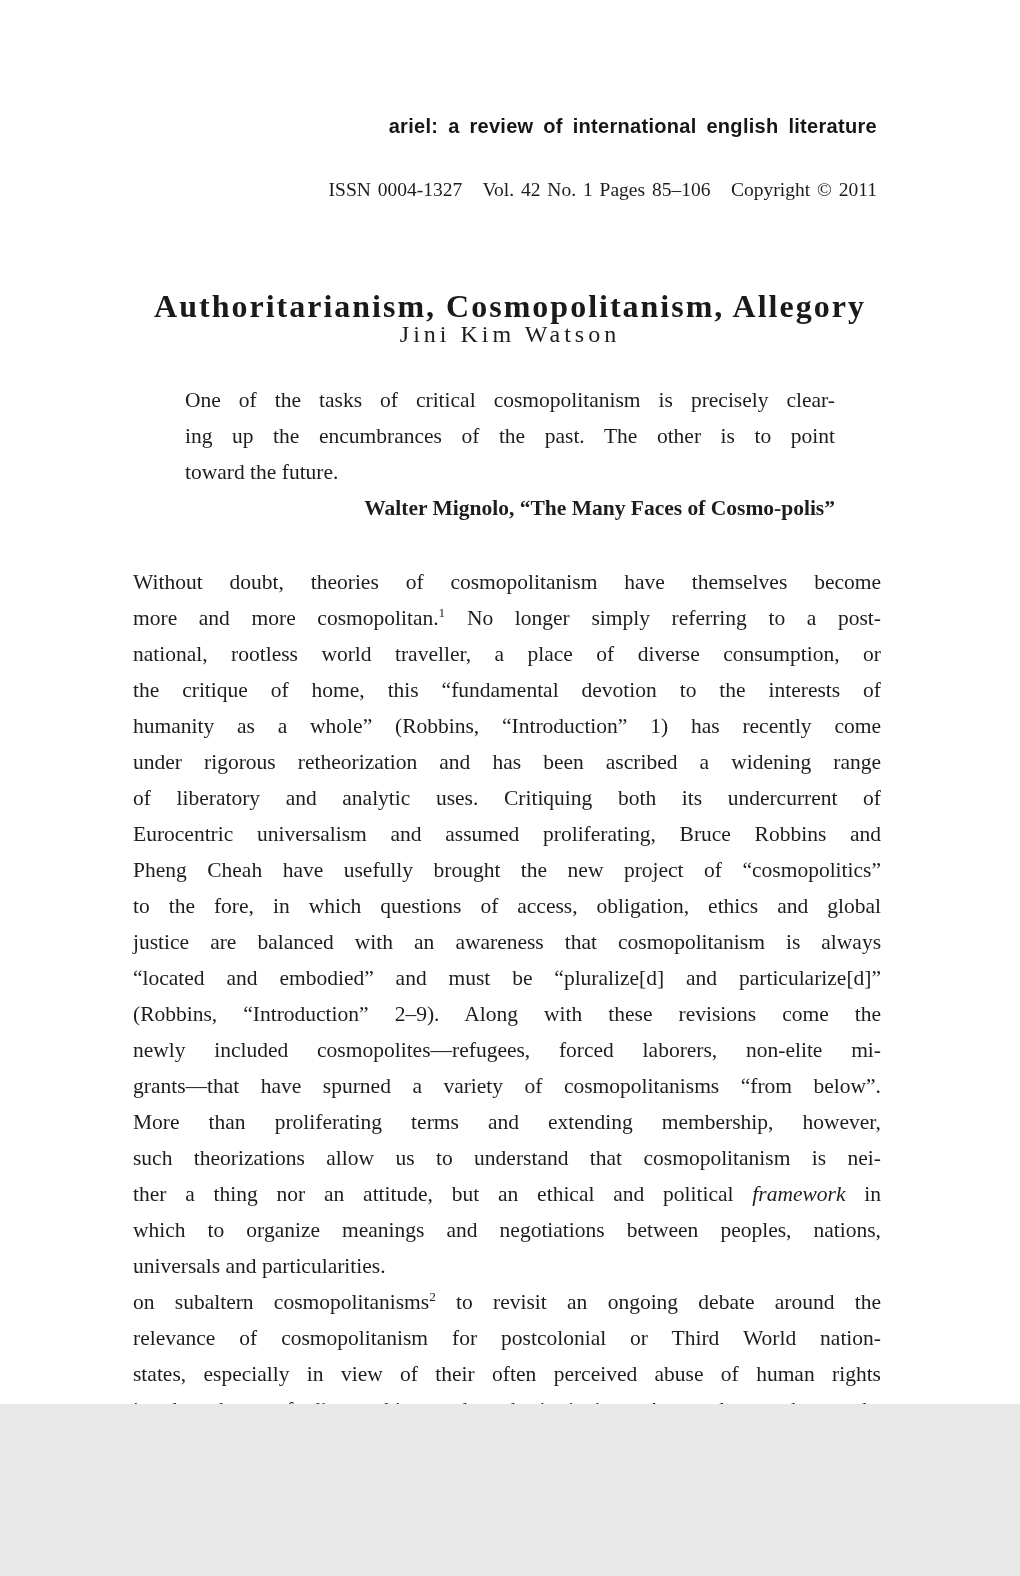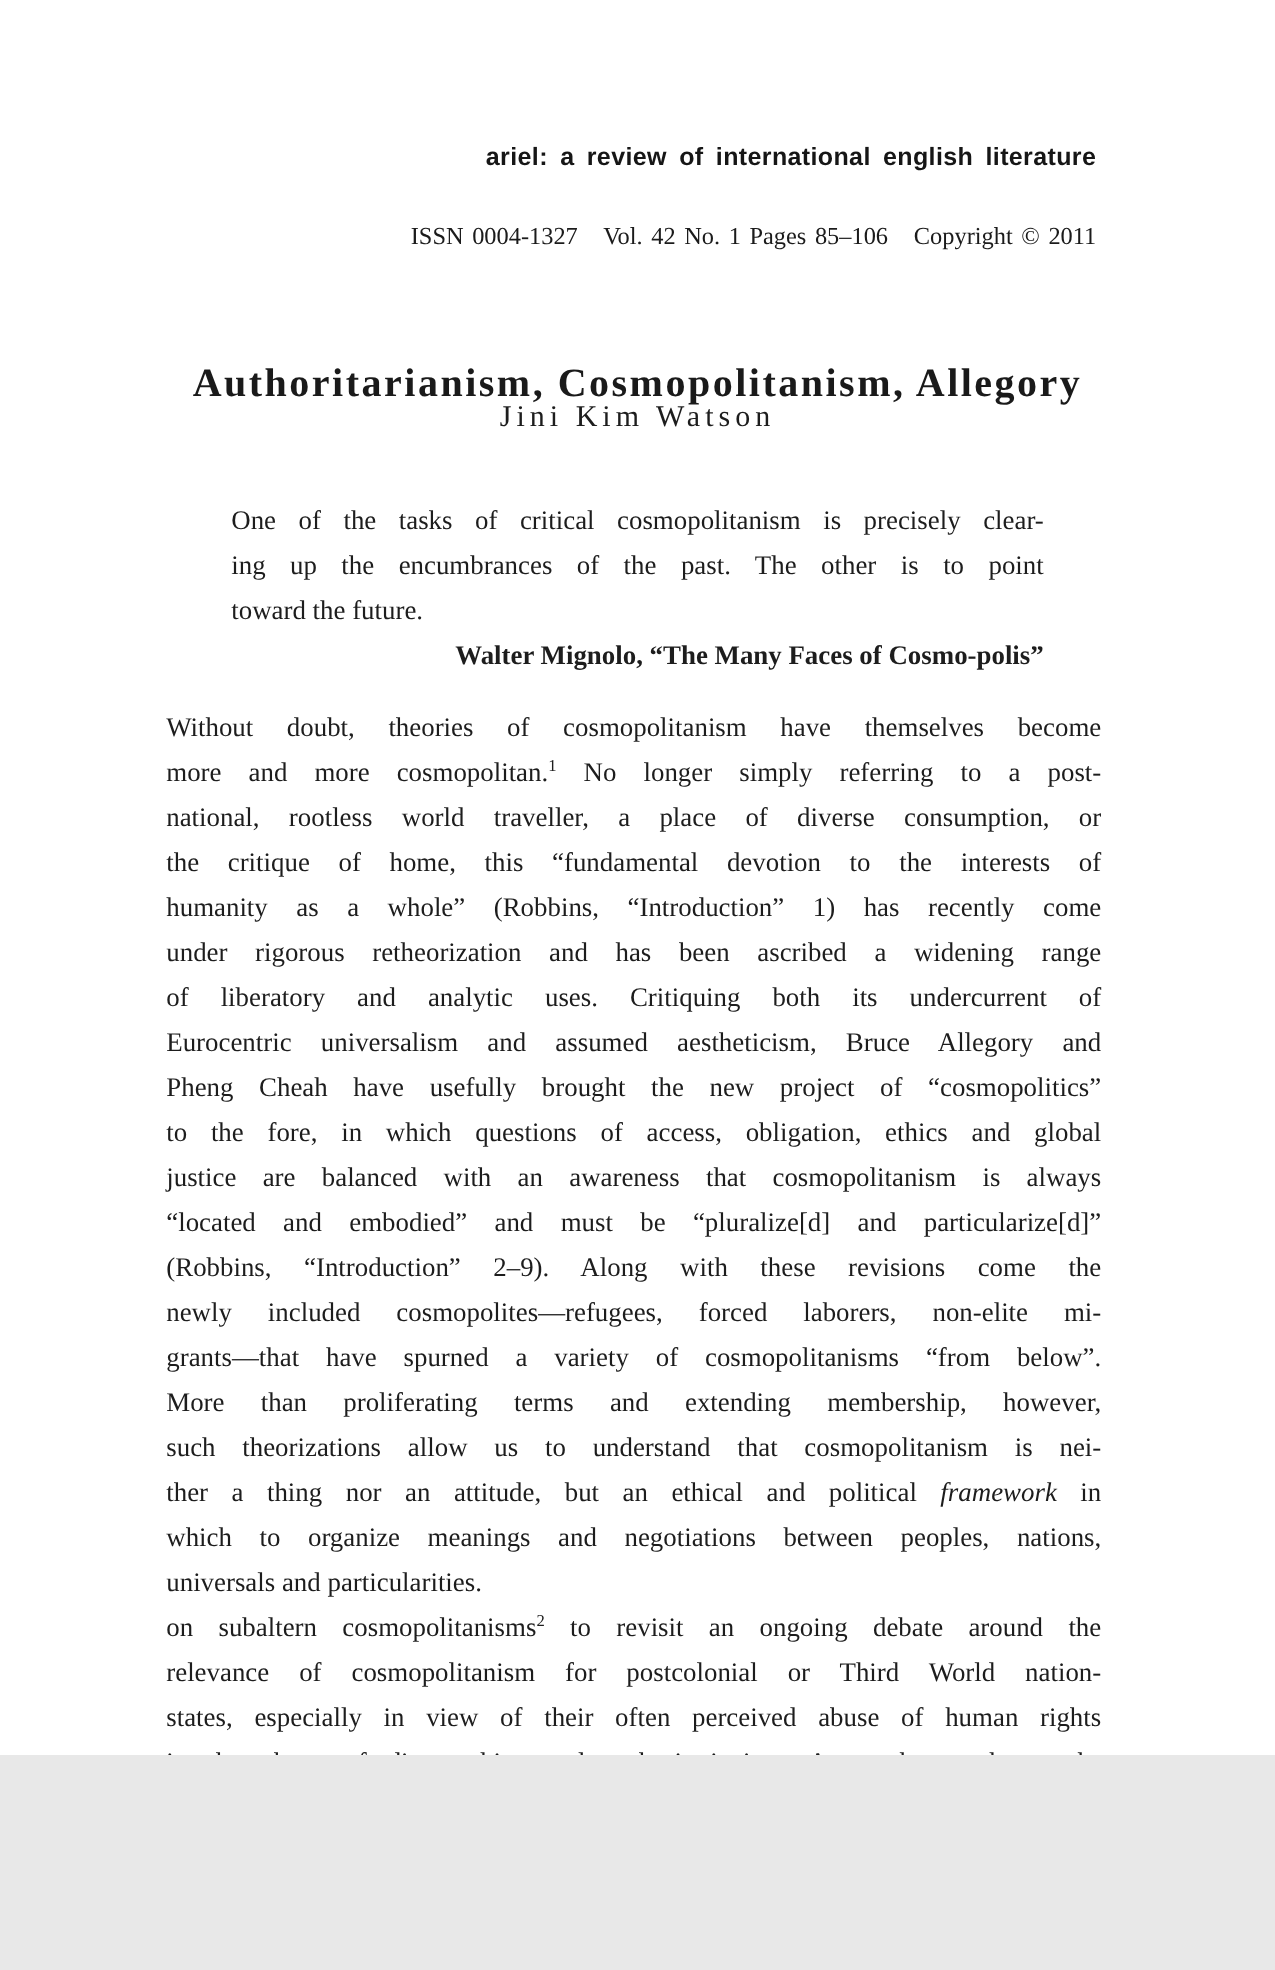--- a/index.html
+++ b/index.html
@@ -57,21 +57,21 @@
     width: 100%;
     text-align: center;
     font-family: "Liberation Serif", serif;
     font-size: 24px;
     letter-spacing: 4px;
     color: #1d1d1d;
   }
   
   .epigraph {
     position: absolute;
-    top: 398px;
+    top: 382px;
     left: 185px;
     width: 650px;
     margin: 0;
     font-family: "Liberation Serif", serif;
     font-size: 21.5px;
     line-height: 36px;
     color: #1d1d1d;
   }
   
   .article-body {
@@ -126,21 +126,21 @@
 
   <main class="article-body">
     <div>
         <div class="line justify">Without doubt, theories of cosmopolitanism have themselves become</div>
         <div class="line justify">more and more cosmopolitan.<sup>1</sup> No longer simply referring to a post-</div>
         <div class="line justify">national, rootless world traveller, a place of diverse consumption, or</div>
         <div class="line justify">the critique of home, this “fundamental devotion to the interests of</div>
         <div class="line justify">humanity as a whole” (Robbins, “Introduction” 1) has recently come</div>
         <div class="line justify">under rigorous retheorization and has been ascribed a widening range</div>
         <div class="line justify">of liberatory and analytic uses. Critiquing both its undercurrent of</div>
-        <div class="line justify">Eurocentric universalism and assumed aestheticism, Bruce Allegory and</div>
+        <div class="line justify">Eurocentric universalism and assumed proliferating, Bruce Robbins and</div>
         <div class="line justify">Pheng Cheah have usefully brought the new project of “cosmopolitics”</div>
         <div class="line justify">to the fore, in which questions of access, obligation, ethics and global</div>
         <div class="line justify">justice are balanced with an awareness that cosmopolitanism is always</div>
         <div class="line justify">“located and embodied” and must be “pluralize[d] and particularize[d]”</div>
         <div class="line justify">(Robbins, “Introduction” 2–9). Along with these revisions come the</div>
         <div class="line justify">newly included cosmopolites—refugees, forced laborers, non-elite mi-</div>
         <div class="line justify">grants—that have spurned a variety of cosmopolitanisms “from below”.</div>
         <div class="line justify">More than proliferating terms and extending membership, however,</div>
         <div class="line justify">such theorizations allow us to understand that cosmopolitanism is nei-</div>
         <div class="line justify">ther a thing nor an attitude, but an ethical and political <em>framework</em> in</div>

